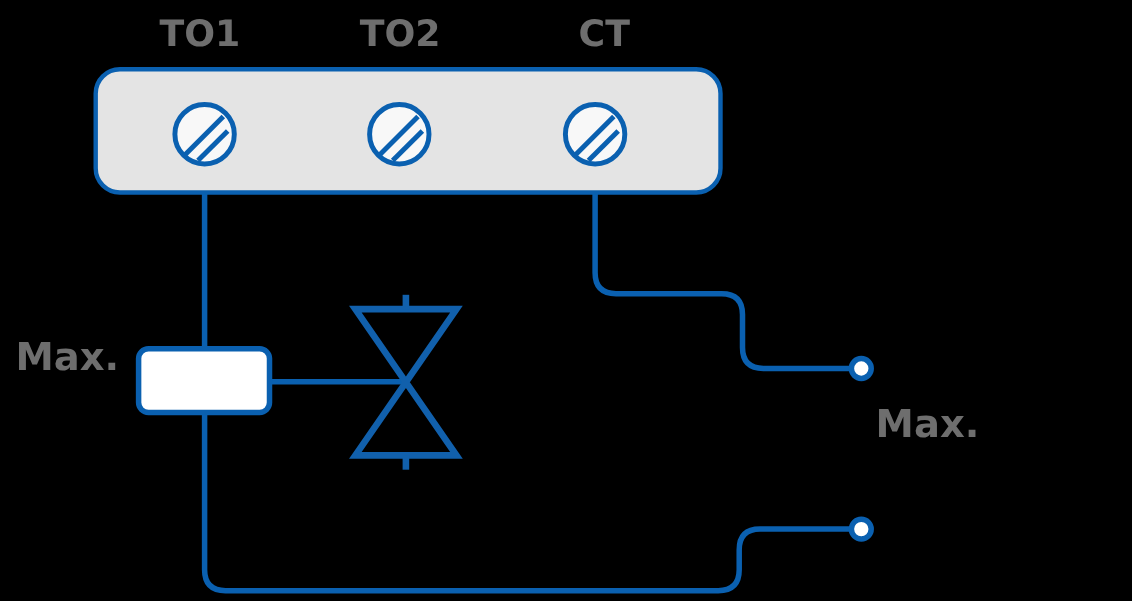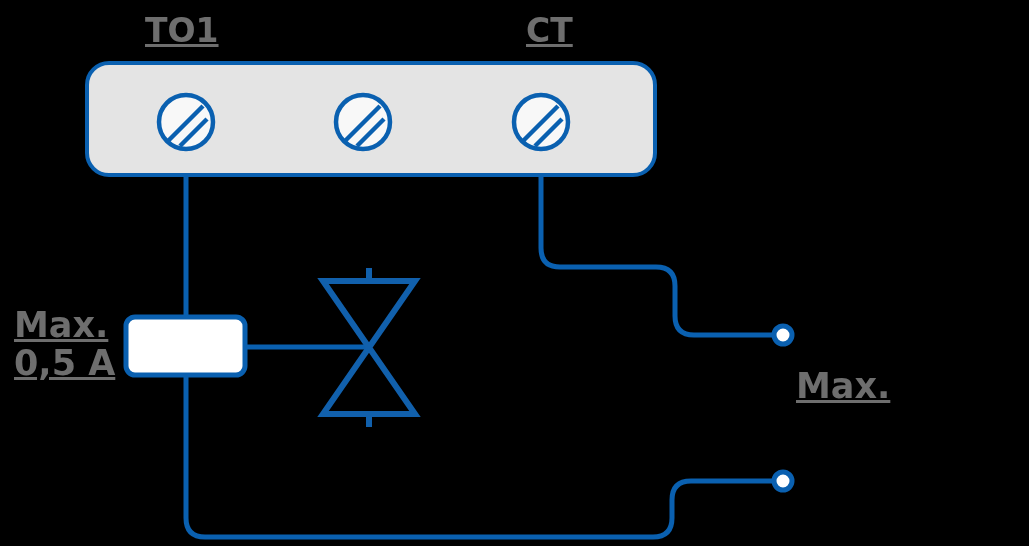--- a/index.html
+++ b/index.html
@@ -71,21 +71,20 @@
     stroke-width: 5;
   }
   .label-text {
     position: absolute;
     color: #6e6e6e;
     font-weight: bold;
     font-family: "DejaVu Sans", "Liberation Sans", sans-serif;
     white-space: pre;
     line-height: 1.08;
     letter-spacing: 0px;
-    text-decoration: underline;
   }
   .term-label {
     font-size: 33px;
     top: 13px;
   }
   #label-to1 { left: 145px; }
   #label-to2 { left: 327px; }
   #label-ct  { left: 526px; }
   #label-max-current {
     left: 14px;
@@ -155,20 +154,21 @@
       <line class="valve-stem" x1="369" y1="414" x2="369" y2="427"></line>
     </g>
 
     <circle class="term-dot" cx="783" cy="335" r="9"></circle>
     <circle class="term-dot" cx="783" cy="481" r="9"></circle>
 
   </svg>
 
   <div class="label-text term-label" id="label-to1">TO1</div>
 
+  <div class="label-text term-label" id="label-to2">TO2</div>
 
   <div class="label-text term-label" id="label-ct">CT</div>
 
-  <div class="label-text" id="label-max-current"><span>Max.</span><br><span>0,5 A</span></div>
+  <div class="label-text" id="label-max-current"><span>Max.</span><br></div>
 
   <div class="label-text" id="label-max-voltage"><span>Max.</span><br></div>
 
 </div>
 
 </body></html>

